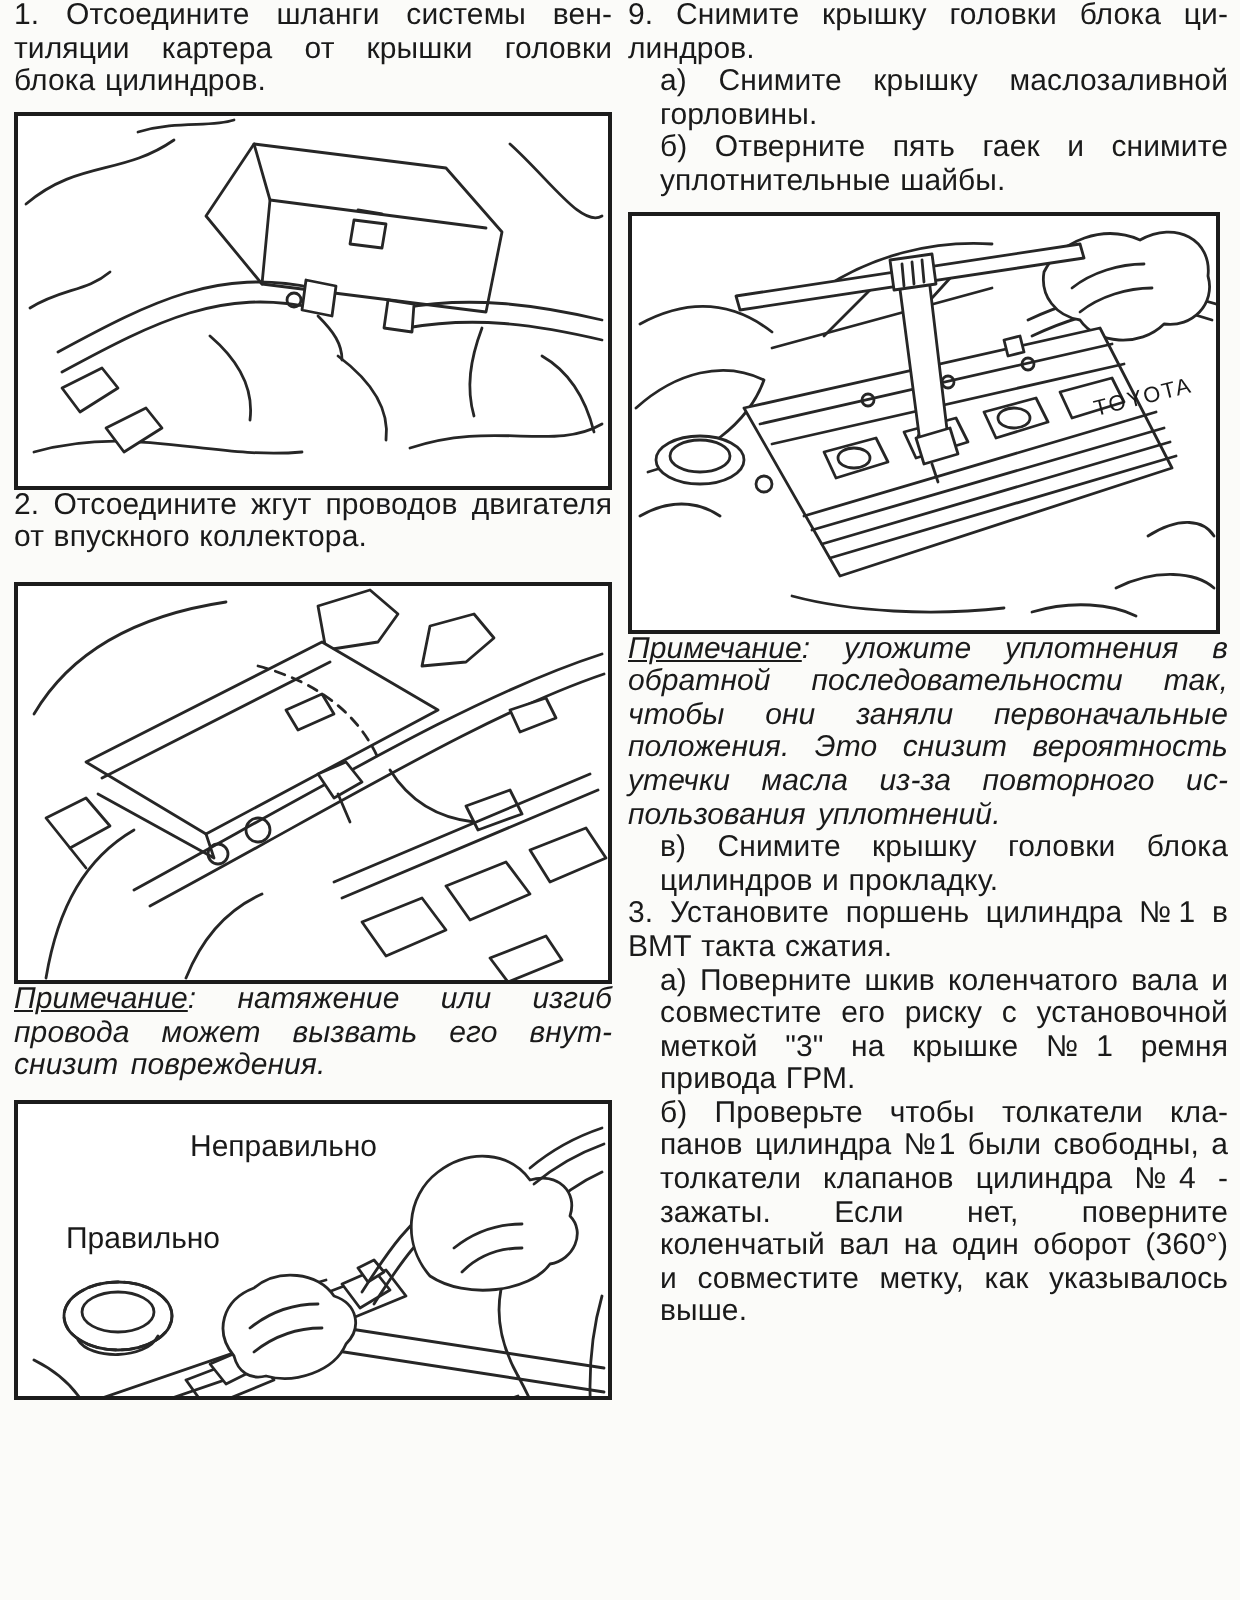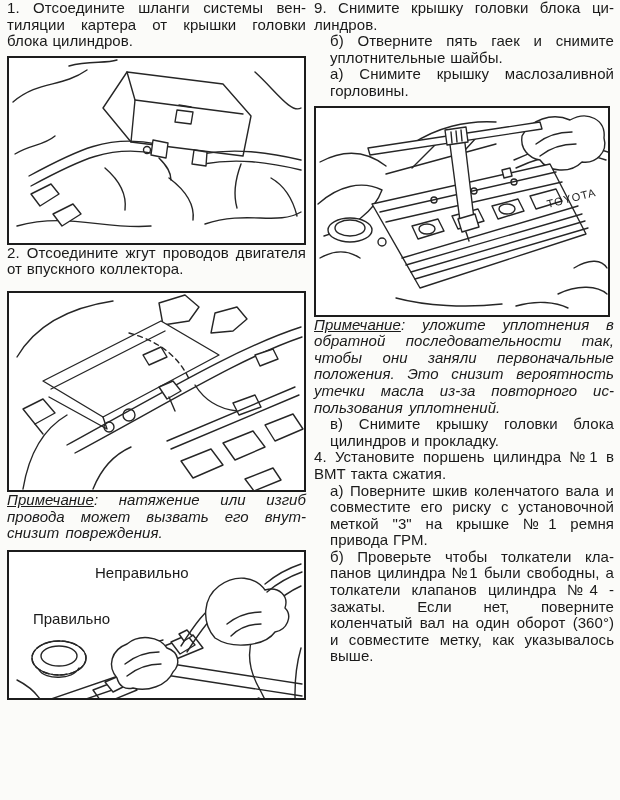--- a/index.html
+++ b/index.html
@@ -158,22 +158,22 @@
         <path d="M30,118 C36,128 64,128 70,116"></path>
         <text x="86" y="26" font-size="15">Неправильно</text>
         <text x="24" y="72" font-size="15">Правильно</text>
       </svg>
     </div>
   </div>
 
   <div class="col col-right">
 
     <p class="step m-step4">9. Снимите крышку головки блока ци­линдров.</p>
+    <p class="step sub">а) Снимите крышку маслозаливной горловины.</p>
     <p class="step sub">б) Отверните пять гаек и снимите уплотнительные шайбы.</p>
-    <p class="step sub">а) Снимите крышку маслозаливной горловины.</p>
 
     <div class="fig m-fig4">
       <svg class="art" width="292" height="207" viewBox="0 0 292 207">
         <path d="M4,54 C30,40 52,44 70,58"></path>
         <path d="M2,96 C22,78 46,72 66,82 C58,104 36,120 8,128"></path>
         <path d="M4,150 C18,142 32,142 44,150"></path>
         <path d="M96,36 C120,20 150,12 180,14"></path>
         <path d="M70,66 L180,36"></path>
         <path d="M96,60 L120,36"></path>
         <path d="M140,52 L160,30"></path>
@@ -214,18 +214,18 @@
         <path class="fillw" d="M142,111 l17,-5 l4,13 l-17,5 z"></path>
         <path d="M150,124 l3,9"></path>
         <text transform="translate(232,100) rotate(-14)" font-size="11" letter-spacing="1">TOYOTA</text>
       </svg>
     </div>
 
     <p class="step note m-note4"><span class="note-label">Примечание</span><span>: уложите уплотнения в обратной последовательности так, чтобы они заняли первоначальные положения. Это снизит вероятность утечки масла из-за повторного ис­пользования уплотнений.</span></p>
 
     <p class="step sub m-step4c">в) Снимите крышку головки блока цилиндров и прокладку.</p>
 
-    <p class="step m-step5">4. Установите поршень цилиндра №1 в ВМТ такта сжатия.</p>
+    <p class="step m-step5">3. Установите поршень цилиндра №1 в ВМТ такта сжатия.</p>
     <p class="step sub">а) Поверните шкив коленчатого вала и совместите его риску с установоч­ной меткой "3" на крышке №1 ремня привода ГРМ.</p>
     <p class="step sub">б) Проверьте чтобы толкатели кла­панов цилиндра №1 были свободны, а толкатели клапанов цилиндра №4 - зажаты. Если нет, поверните коленчатый вал на один оборот (360°) и совместите метку, как ука­зывалось выше.</p>
 
   </div>
 </div>
 
 </body></html>

